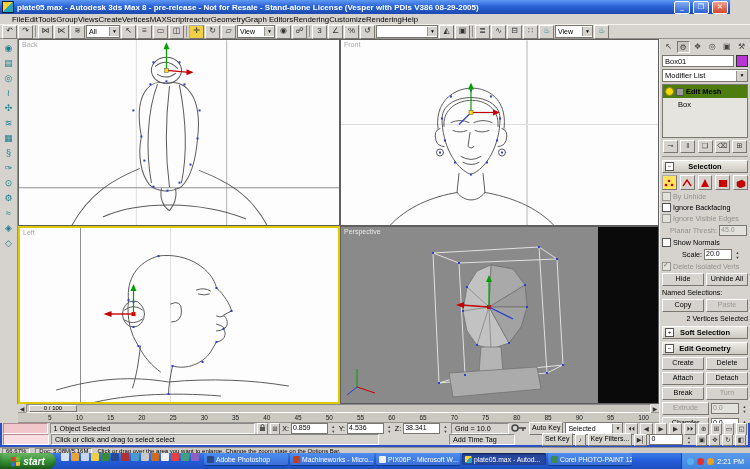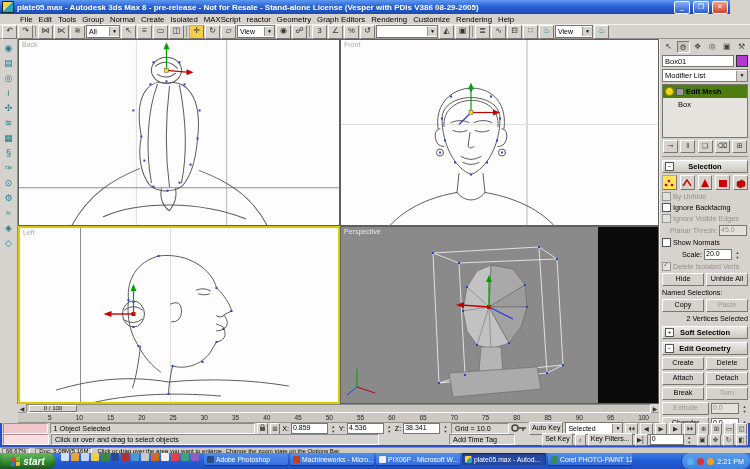--- a/index.html
+++ b/index.html
@@ -5,21 +5,21 @@
   html,body{margin:0;padding:0;background:#000;}
   .screen{position:relative;width:750px;height:469px;background:#d6d3ce;font-family:"Liberation Sans",sans-serif;font-size:8px;color:#000;overflow:hidden;-webkit-user-select:none;user-select:none;}
   .abs{position:absolute;}
   
   .titlebar{left:0;top:0;width:730px;height:14px;background:linear-gradient(180deg,#5f9af2 0%,#2a63d8 45%,#1c49ae 100%);display:flex;align-items:center;gap:3px;padding:0 2px;box-sizing:border-box;}
   .appicon{width:10px;height:10px;background:linear-gradient(135deg,#ffd23e 50%,#2aa7b8 50%);border:1px solid #123;flex:none;}
   .wtitle{color:#fff;font-weight:bold;font-size:8px;white-space:nowrap;overflow:hidden;flex:1;}
   .wb{width:14px;height:11px;border:1px solid #fff;border-radius:2px;background:linear-gradient(#86aef5,#2c5fd0);color:#fff;font-size:7px;line-height:9px;text-align:center;flex:none;}
   .wb.close{background:linear-gradient(#f0a08c,#d2442a);}
   
-  .menubar{left:0;top:14px;width:750px;height:11px;display:flex;align-items:center;gap:6px;padding:0 20px;box-sizing:border-box;border-bottom:1px solid #f3f1ec;}
+  .menubar{left:0;top:14px;width:750px;height:11px;display:flex;align-items:center;gap:0;padding:0 12px;box-sizing:border-box;border-bottom:1px solid #f3f1ec;}
   .mi{white-space:nowrap;font-size:7.8px;}
   .toolbar{left:0;top:25px;width:750px;height:14px;display:flex;align-items:center;gap:1px;padding:0 2px;box-sizing:border-box;border-bottom:1px solid #96938c;}
   .tbtn{width:13px;height:12px;border:1px solid;border-color:#fff #7a7770 #7a7770 #fff;background:#d6d3ce;font-size:8px;line-height:10px;text-align:center;color:#333;flex:none;overflow:hidden;}
   .tbtn.teal{color:#1a7e8e;}
   .tbtn.active{background:#f2cf45;border-style:inset;}
   .tsep{width:1px;height:11px;background:#96938c;margin:0 1px;flex:none;}
   .tdd{height:11px;background:#fff;border:1px solid #7a7770;display:flex;align-items:center;font-size:7px;padding-left:2px;flex:none;}
   .tdd .da{width:9px;height:9px;background:#d6d3ce;border-left:1px solid #96938c;text-align:center;line-height:8px;font-size:5px;margin-left:auto;}
   
   .lefttb{left:0;top:39px;width:18px;height:365px;border-right:1px solid #96938c;display:flex;flex-direction:column;align-items:center;padding-top:3px;gap:2px;box-sizing:border-box;}
@@ -68,62 +68,62 @@
   .radio.sel::after{content:"";position:absolute;left:2px;top:2px;width:3px;height:3px;border-radius:50%;background:#777;}
   .cstat{font-size:7.2px;text-align:right;margin-top:2px;}
   
   .timeslider{left:18px;top:404px;width:641px;height:9px;background:#d6d3ce;display:flex;align-items:center;border-bottom:1px solid #96938c;box-sizing:border-box;}
   .tsarrow{width:8px;font-size:6px;text-align:center;color:#333;}
   .tstrack{flex:1;height:7px;border:1px solid;border-color:#8a8a8a #fff #fff #8a8a8a;background:#c9c6bf;position:relative;}
   .tsgrip{position:absolute;left:2px;top:0;width:46px;height:5px;border:1px solid;border-color:#fff #7a7770 #7a7770 #fff;background:#d6d3ce;font-size:6px;line-height:5px;text-align:center;}
   .ruler{left:18px;top:413px;width:641px;height:10px;background:#ccc9c2;border-bottom:1px solid #96938c;display:flex;align-items:center;justify-content:space-between;padding:0 10px 0 30px;box-sizing:border-box;font-size:6.5px;color:#222;}
   
   .statusarea{left:0;top:423px;width:750px;height:24px;background:#d6d3ce;border:2px solid #2a50c8;border-top:none;box-sizing:border-box;}
-  .srow{height:11px;display:flex;align-items:center;gap:2px;padding:0 1px;justify-content:space-between;}
+  .srow{height:11px;display:flex;align-items:center;gap:2px;padding:0 1px;}
   .sunk{border:1px solid;border-color:#8a8a8a #fff #fff #8a8a8a;background:#d6d3ce;padding:0 3px;font-size:7.2px;height:9px;display:flex;align-items:center;white-space:nowrap;overflow:hidden;box-sizing:content-box;}
   .pink{background:#f2c7cb;border-color:#b08a8e #fff #fff #b08a8e;}
   .cofield{width:34px;height:9px;background:#fff;border:1px solid #7a7770;font-size:7px;padding:0 1px;overflow:hidden;}
   .sbtn2{height:11px;border:1px solid;border-color:#fff #7a7770 #7a7770 #fff;background:#d6d3ce;font-size:7px;line-height:10px;text-align:center;padding:0 2px;white-space:nowrap;}
   .navb{width:9px;height:10px;border:1px solid;border-color:#fff #7a7770 #7a7770 #fff;background:#d6d3ce;font-size:6.5px;line-height:9px;text-align:center;color:#333;}
   
   .psbar{left:0;top:447px;width:750px;height:6px;background:#cfccc5;display:flex;align-items:center;gap:5px;font-size:6px;line-height:6px;overflow:hidden;padding:0 2px;box-sizing:border-box;border-top:1px solid #96938c;}
   
   .taskbar{left:0;top:453px;width:750px;height:16px;background:linear-gradient(180deg,#3d7de4 0%,#245edb 45%,#1d4fc0 100%);display:flex;align-items:flex-start;gap:2px;}
   .start{height:16px;width:56px;background:linear-gradient(180deg,#6cb763,#2f8a2f 60%,#267326);border-radius:0 8px 8px 0;color:#fff;font-weight:bold;font-style:italic;font-size:10px;display:flex;align-items:center;justify-content:center;gap:3px;flex:none;box-shadow:inset 0 -3px 4px rgba(0,0,0,.25);}
   .flag{width:9px;height:9px;display:grid;grid-template-columns:4px 4px;grid-template-rows:4px 4px;gap:1px;transform:skewY(-6deg);}
   .flag i{display:block;}
   .ql{display:flex;gap:2px;align-items:center;padding:0 3px;flex:none;}
   .qli{width:8px;height:8px;border-radius:1px;flex:none;}
   .task{width:84px;height:12px;background:linear-gradient(#4d8ef0,#3a6fd8);border-radius:2px;color:#fff;font-size:6.8px;display:flex;align-items:center;gap:2px;padding:0 3px;box-sizing:border-box;flex:none;overflow:hidden;white-space:nowrap;box-shadow:0 1px 1px rgba(0,0,0,.35);}
   .task.pressed{background:#27479e;box-shadow:inset 0 1px 2px rgba(0,0,0,.55);}
   .ticon{width:7px;height:7px;flex:none;border-radius:1px;}
-  .tray{margin-left:auto;height:16px;background:linear-gradient(180deg,#5a9bea,#3f85e0);border-left:1px solid #1d44a0;display:flex;align-items:center;gap:3px;padding:0 6px 0 5px;color:#fff;font-size:7.2px;flex:none;border-radius:8px;}
+  .tray{margin-left:auto;height:16px;background:linear-gradient(180deg,#5a9bea,#3f85e0);border-left:1px solid #1d44a0;display:flex;align-items:center;gap:3px;padding:0 6px 0 5px;color:#fff;font-size:7.2px;flex:none;}
   .trico{width:7px;height:7px;border-radius:50%;flex:none;}
 </style>
 </head>
 <body>
 
 <div class="screen">
 
   <div class="abs titlebar">
     <span class="appicon"></span>
     <span class="wtitle">plate05.max - Autodesk 3ds Max 8 - pre-release  - Not for Resale - Stand-alone License (Vesper with PDIs V386 08-29-2005)</span>
     <span class="wb">_</span>
     <span class="wb">❐</span>
     <span class="wb close">✕</span>
   </div>
 
   <div class="abs menubar">
     <span class="mi">File</span>
     <span class="mi">Edit</span>
     <span class="mi">Tools</span>
     <span class="mi">Group</span>
-    <span class="mi">Normal</span>
+    <span class="mi">Views</span>
     <span class="mi">Create</span>
-    <span class="mi">Isolated</span>
+    <span class="mi">Vertices</span>
     <span class="mi">MAXScript</span>
     <span class="mi">reactor</span>
     <span class="mi">Geometry</span>
     <span class="mi">Graph Editors</span>
     <span class="mi">Rendering</span>
     <span class="mi">Customize</span>
     <span class="mi">Rendering</span>
     <span class="mi">Help</span>
   </div>
 
@@ -617,21 +617,21 @@
       <span class="navb" style="width:11px">▶</span>
       <span class="navb" style="width:11px">▶</span>
       <span class="navb" style="width:11px">⏵⏵</span>
       <span class="navb">⊕</span>
       <span class="navb">⊞</span>
       <span class="navb">▭</span>
       <span class="navb">◱</span>
     </div>
     <div class="srow">
       <span class="sunk pink" style="width:38px;background:#f8dee1"></span>
-      <span class="sunk" style="width:320px">Click or over and drag to select objects</span>
+      <span class="sunk" style="width:320px">Click or click and drag to select select</span>
       <span class="sunk" style="width:58px;margin-left:68px">Add Time Tag</span>
       <span class="sbtn2" style="margin-left:25px">Set Key</span>
       <span class="navb">♪</span>
       <span class="sbtn2">Key Filters...</span>
       <span class="navb" style="width:11px">▶⎢</span>
       <span class="cofield" style="width:30px">0</span>
       <span class="spin">
           <span>▲</span>
           <span>▼</span>
         </span>

